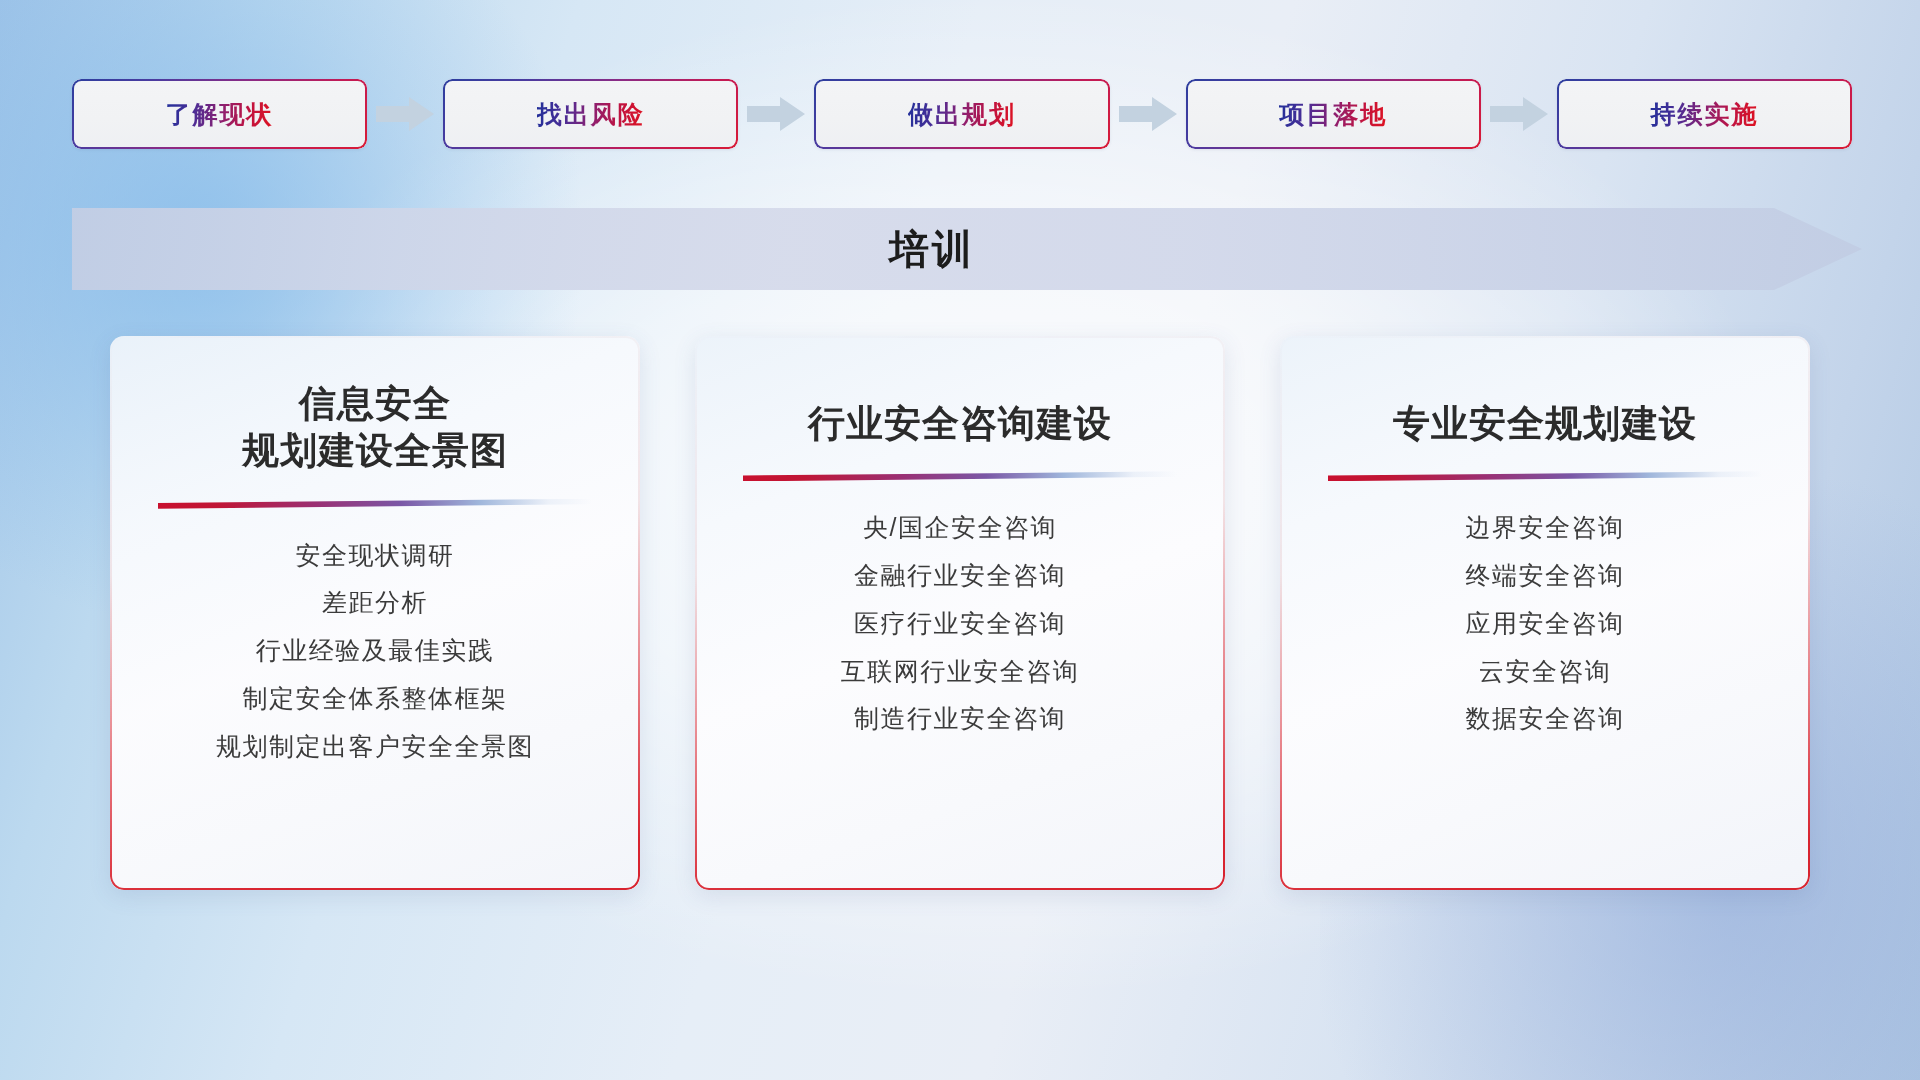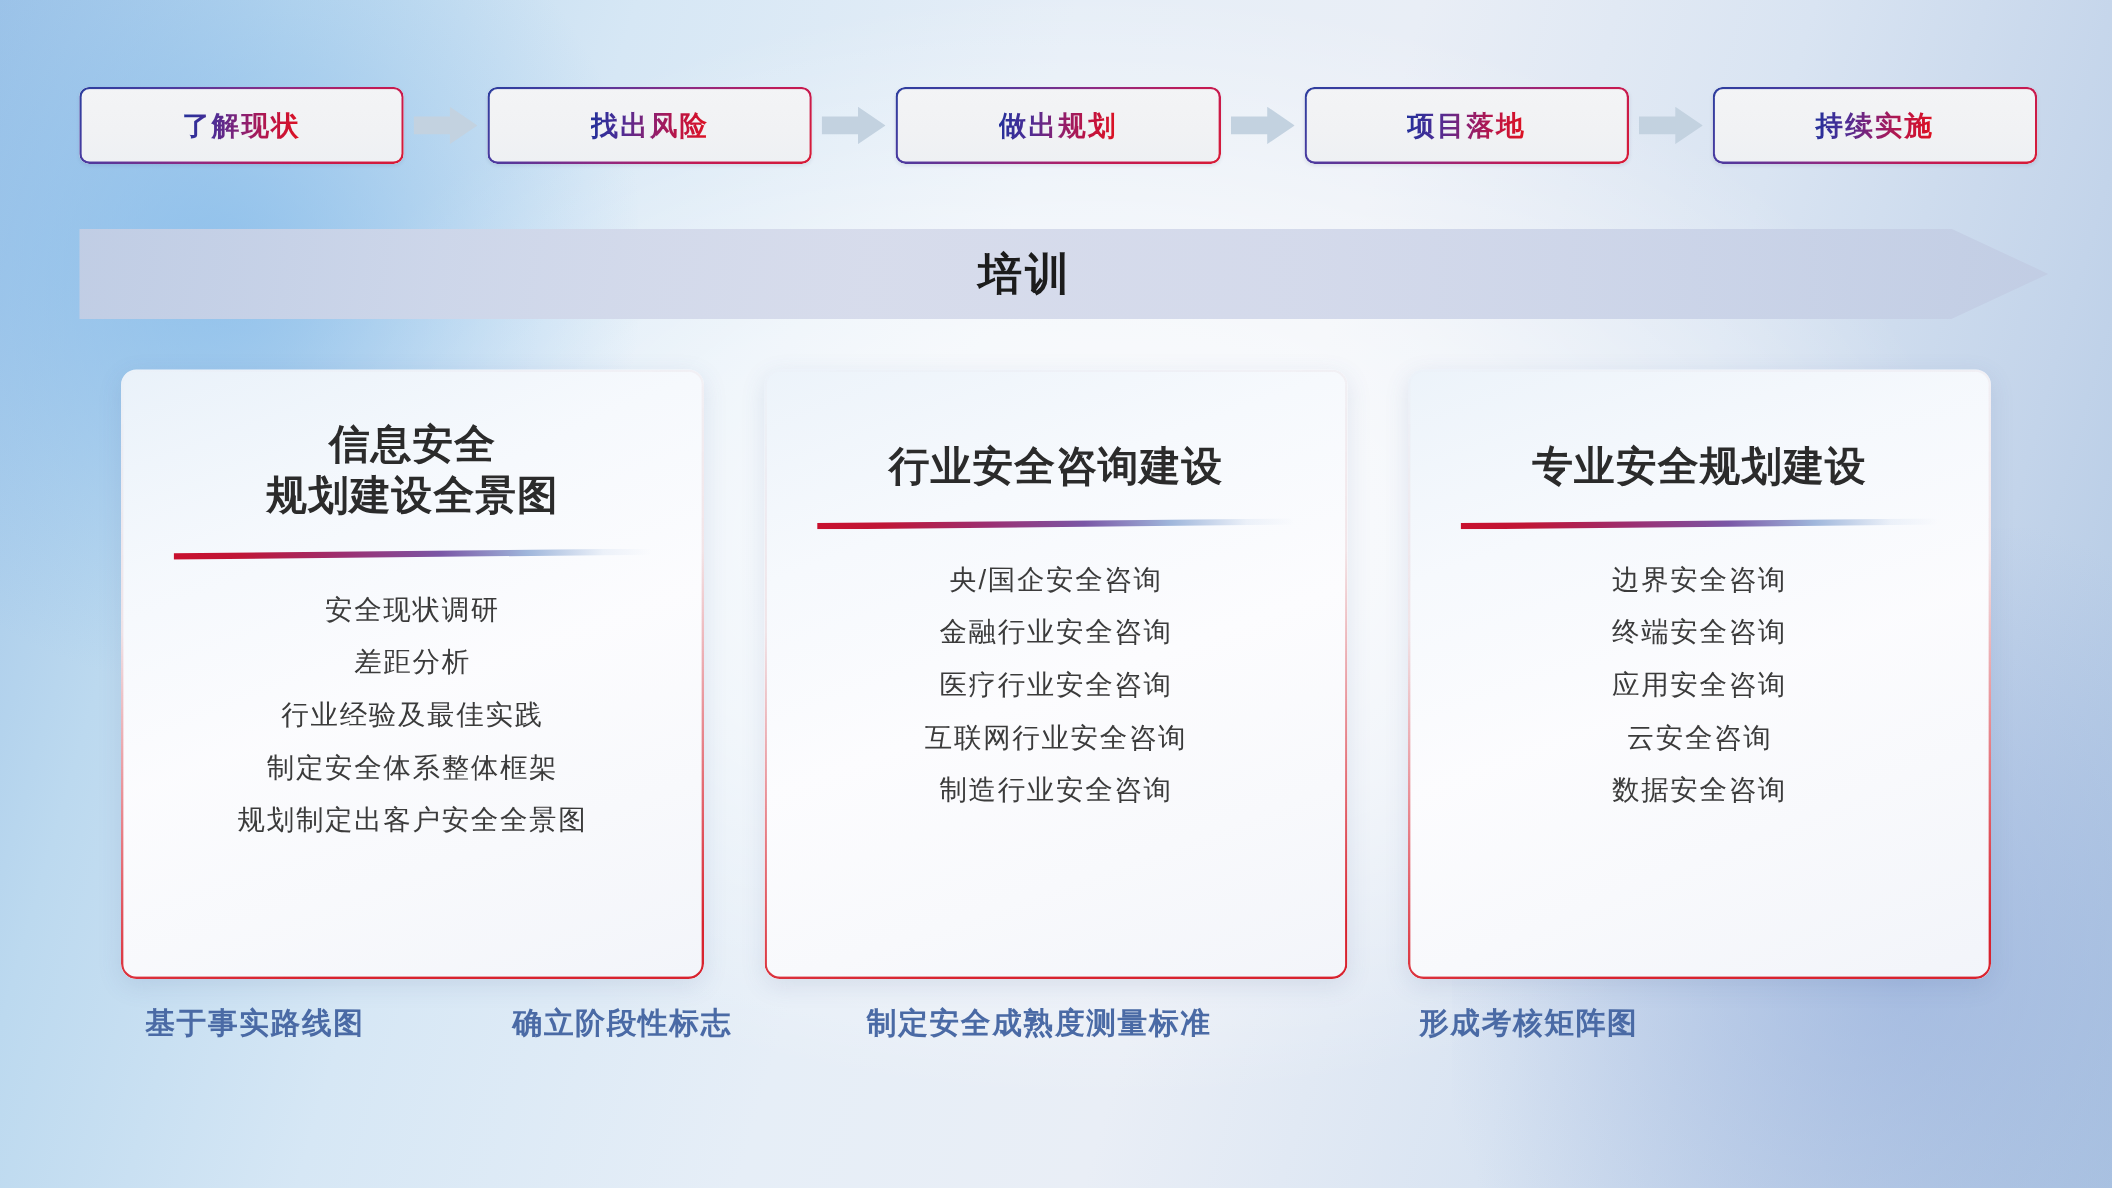--- a/index.html
+++ b/index.html
@@ -359,20 +359,14 @@
         <div class="card-list-item">边界安全咨询</div>
         <div class="card-list-item">终端安全咨询</div>
         <div class="card-list-item">应用安全咨询</div>
         <div class="card-list-item">云安全咨询</div>
         <div class="card-list-item">数据安全咨询</div>
       </div>
     </div>
 
   </div>
 
-  <div class="bottom-labels">
-    <div class="bottom-label bl-0">基于事实路线图</div>
-    <div class="bottom-label bl-1">确立阶段性标志</div>
-    <div class="bottom-label bl-2">制定安全成熟度测量标准</div>
-    <div class="bottom-label bl-3">形成考核矩阵图</div>
-  </div>
 
 </div>
 
 </body></html>

